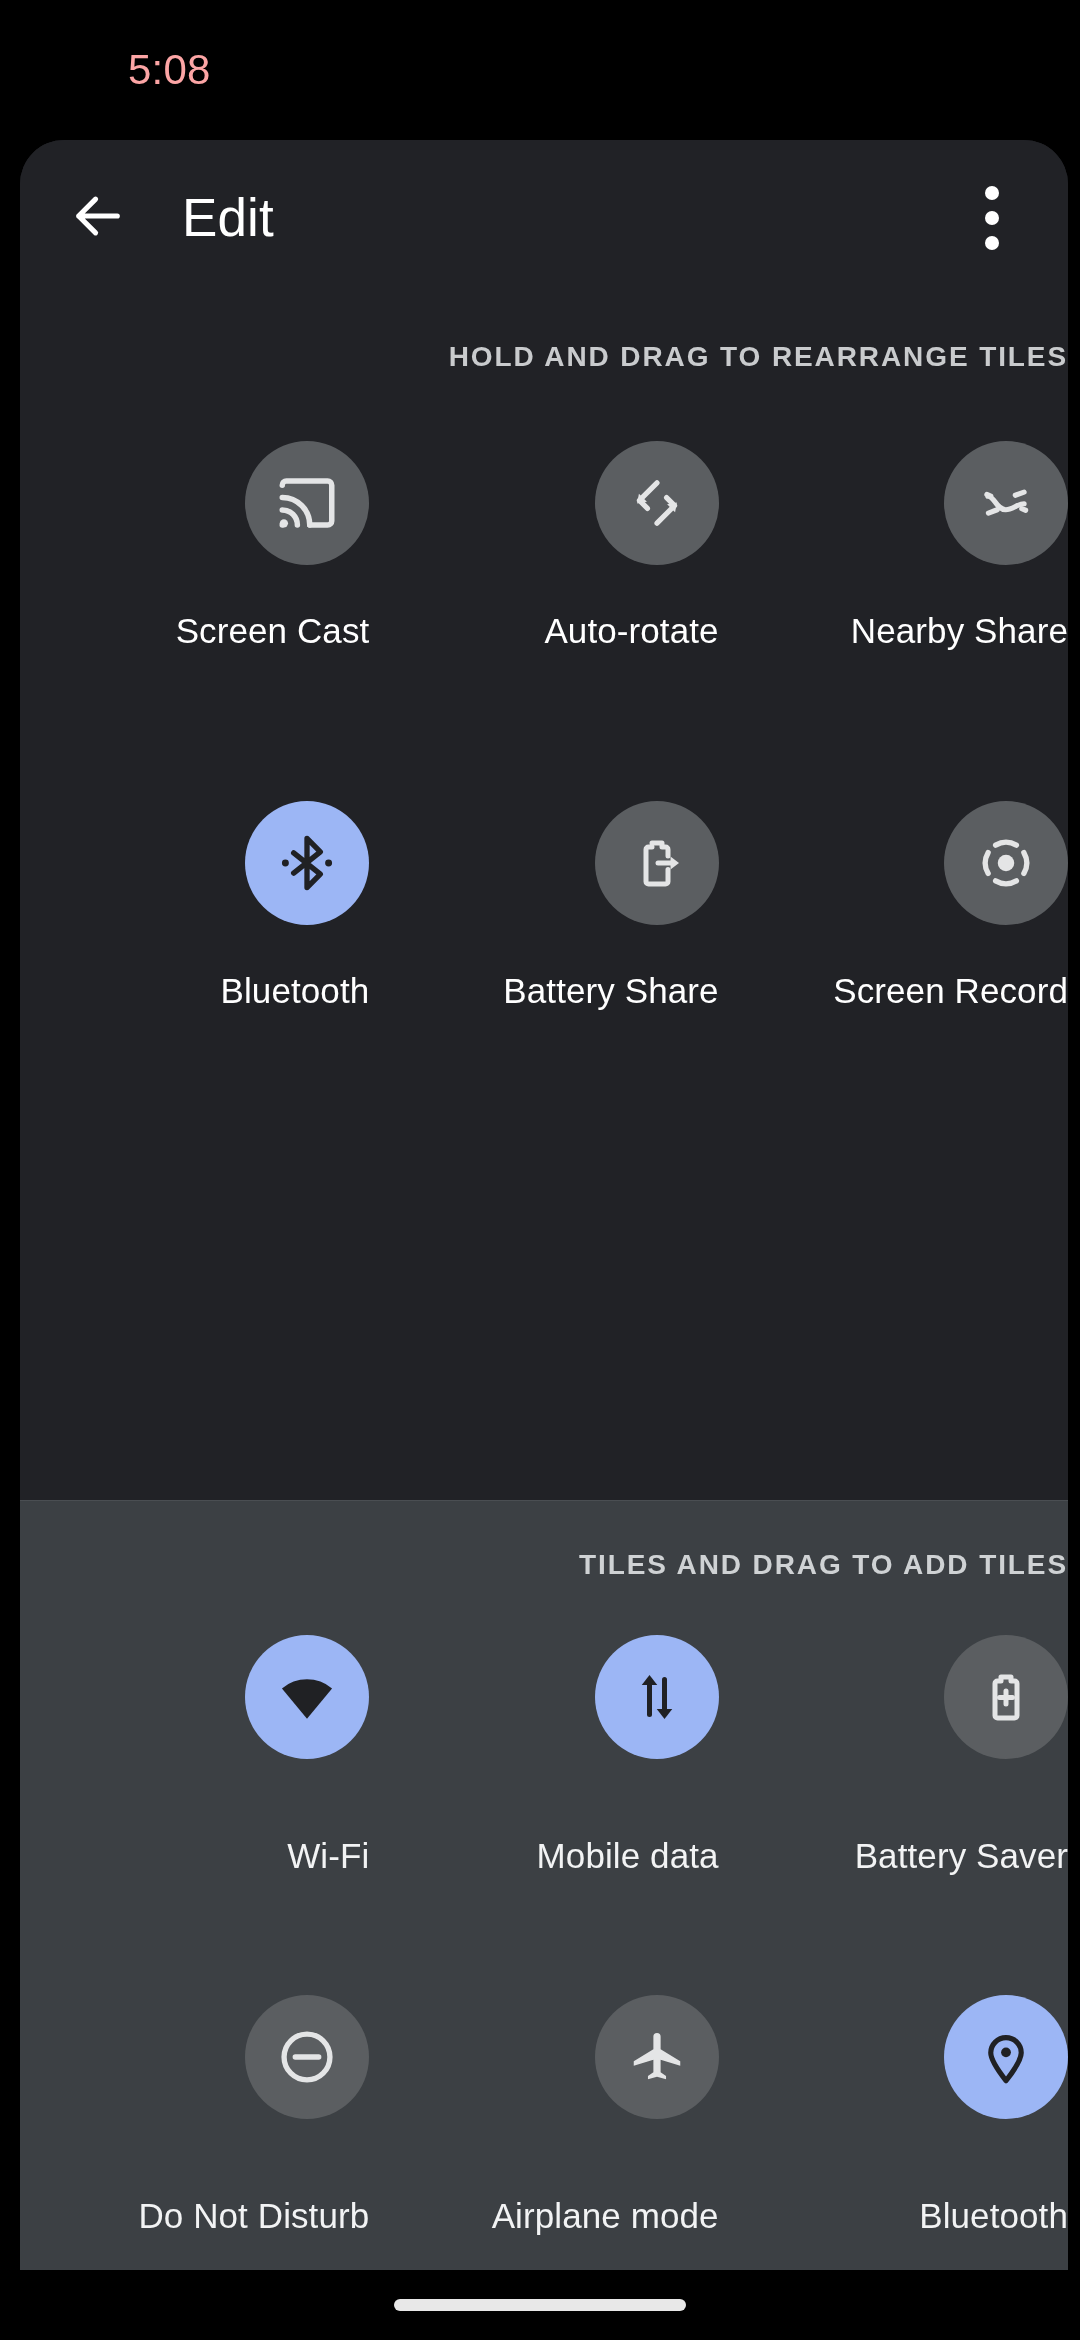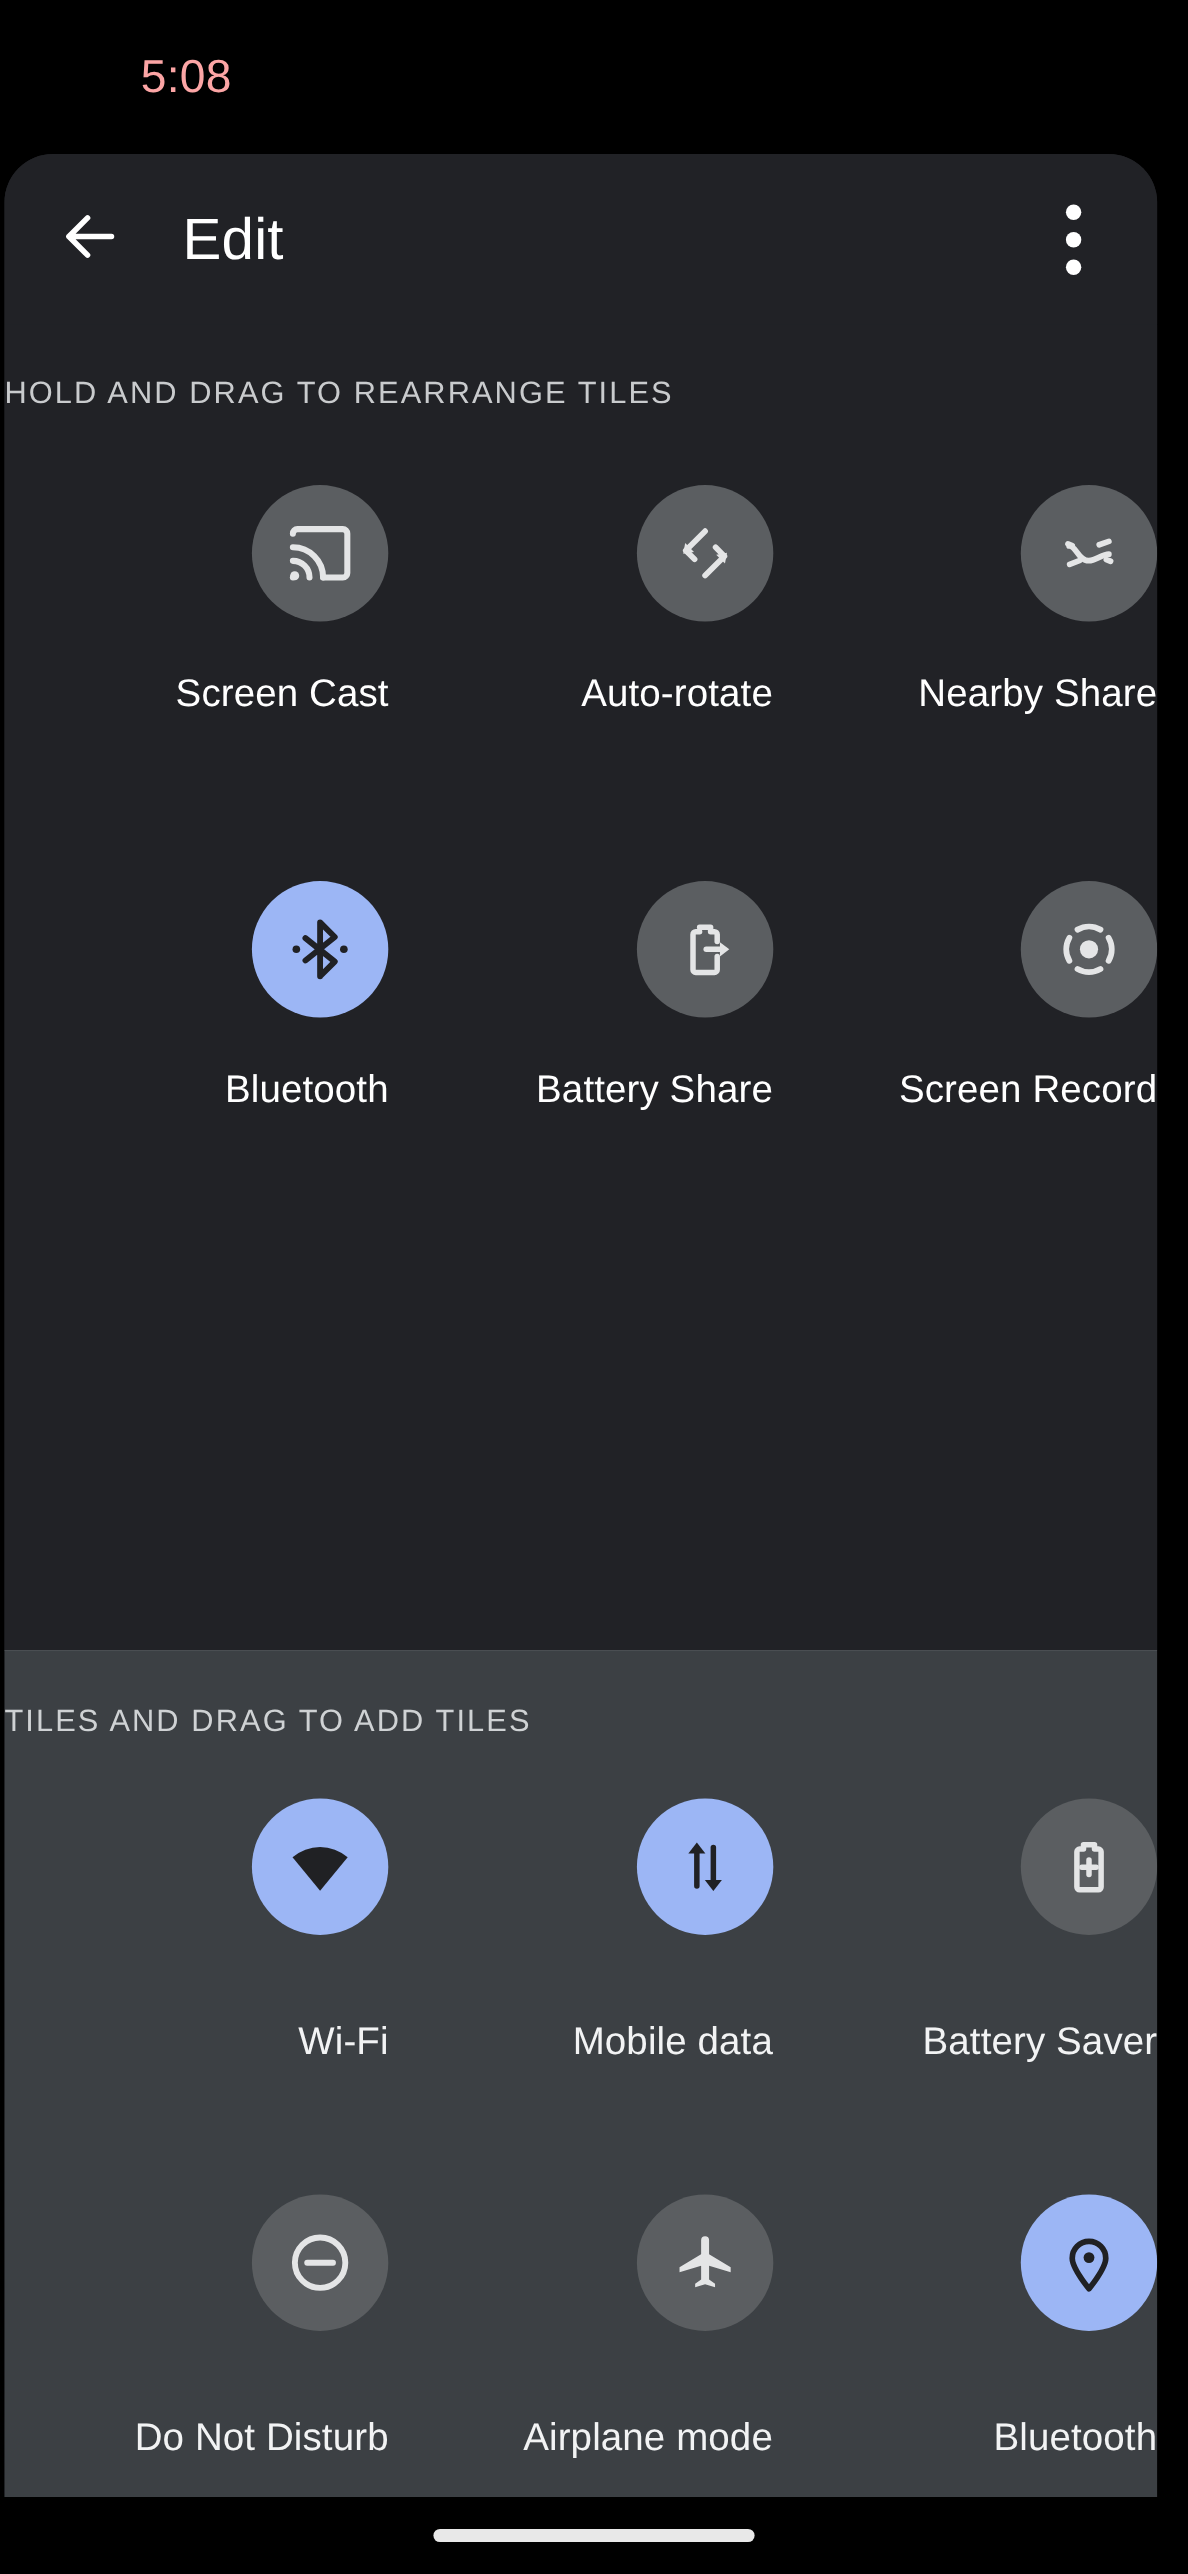--- a/index.html
+++ b/index.html
@@ -30,21 +30,21 @@
     margin-left: 128px;
     color: #fca5a5;
     font-size: 42px;
     font-weight: 500;
     letter-spacing: 0.2px;
   }
 
   
   .panel {
     position: absolute;
-    left: 4px;
+    left: 20px;
     top: 140px;
     width: 1048px;
     height: 2130px;
     background: #212226;
     border-top-left-radius: 44px;
     border-top-right-radius: 44px;
     overflow: hidden;
   }
 
   
@@ -101,24 +101,24 @@
     box-sizing: border-box;
   }
   .section-add {
     background: #3c4044;
     border-top: 1px solid #4a4e52;
     padding-top: 48px;
     height: 770px;
     box-sizing: border-box;
   }
   .section-header {
-    text-align: left;
+    text-align: right;
     color: #c9cbcd;
     font-size: 28px;
-    font-weight: 400;
+    font-weight: 700;
     letter-spacing: 1.9px;
   }
   .section-add .section-header {
     color: #cfd2d4;
   }
 
   
   .tile-grid {
     display: grid;
     grid-template-columns: repeat(3, 1fr);

